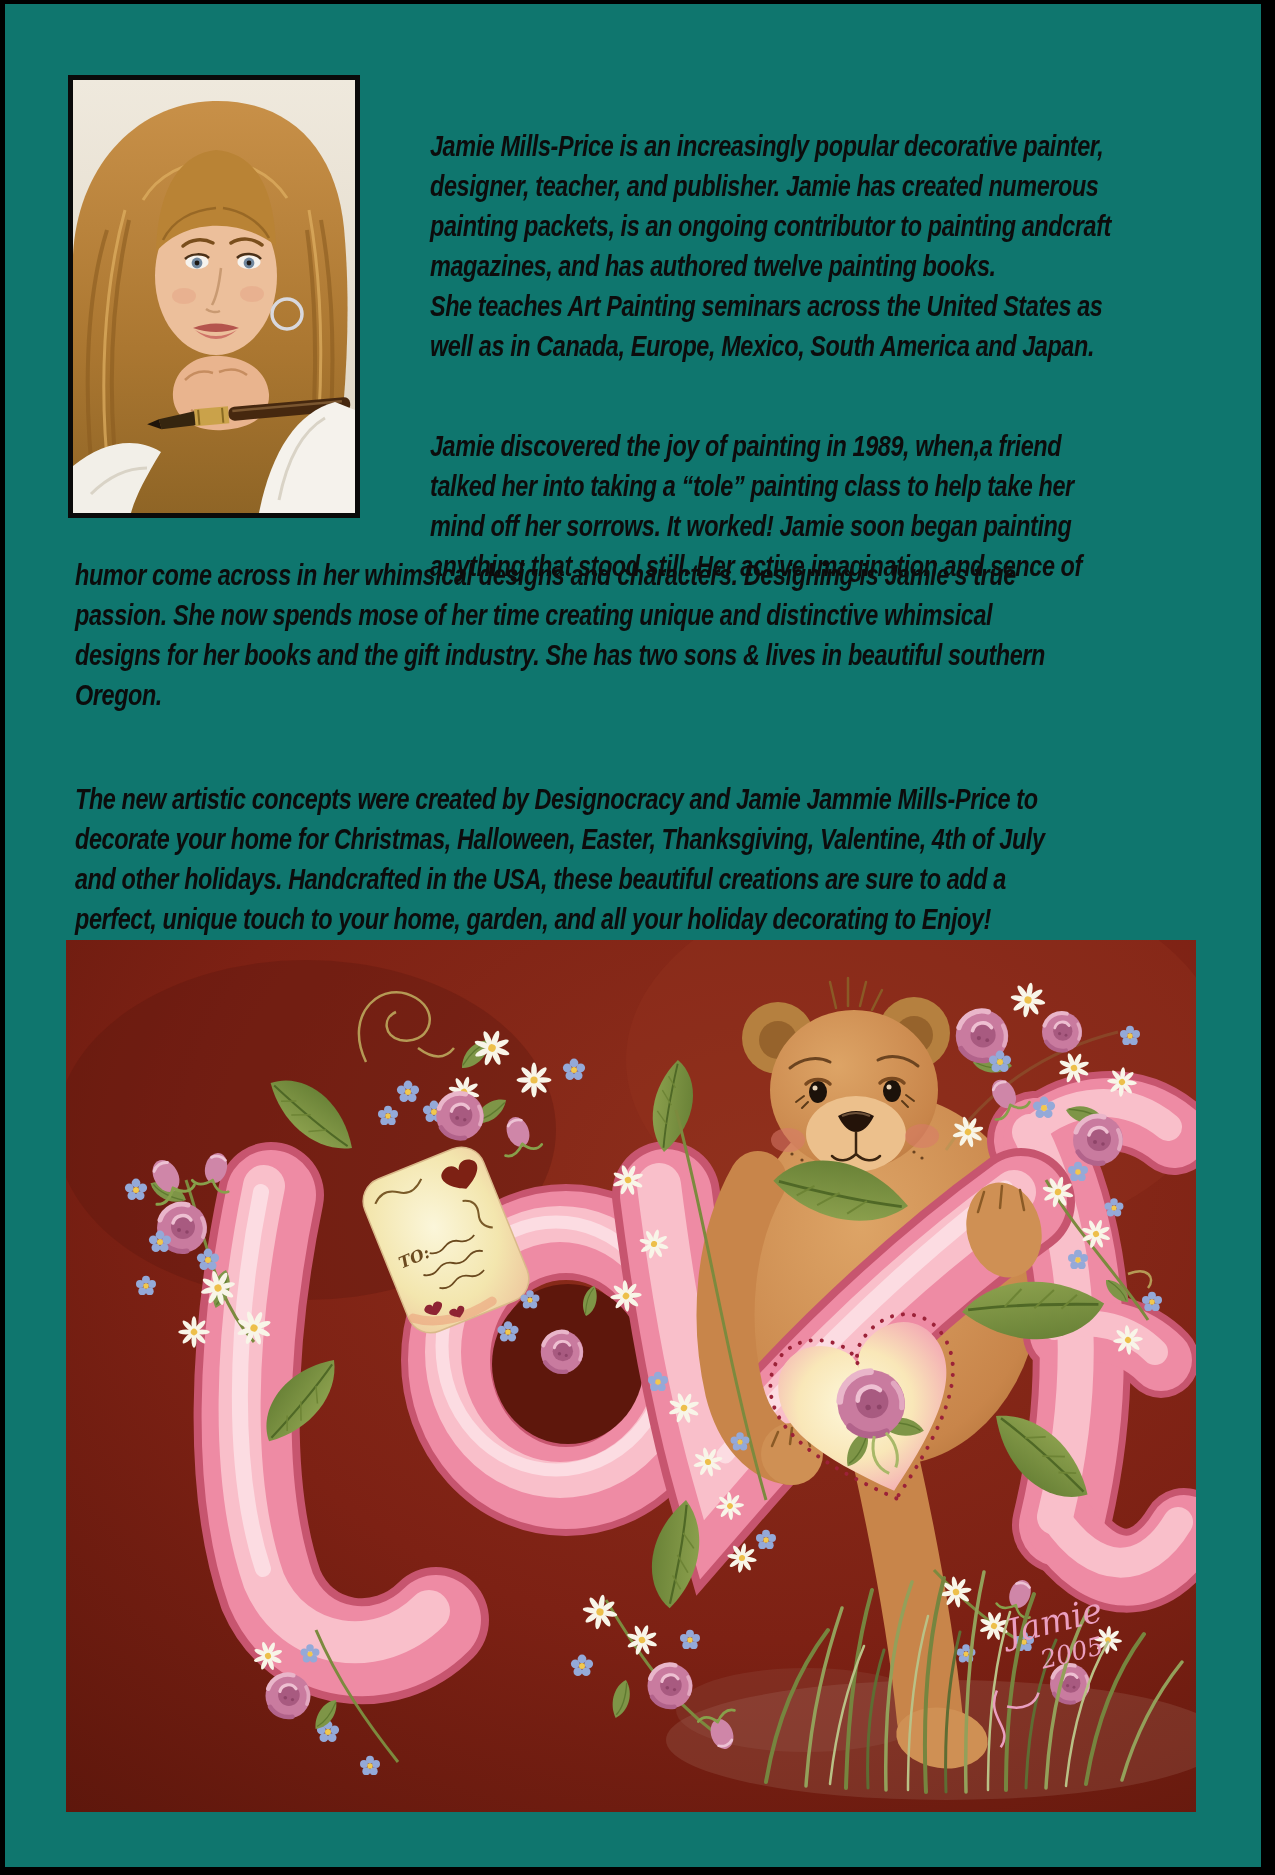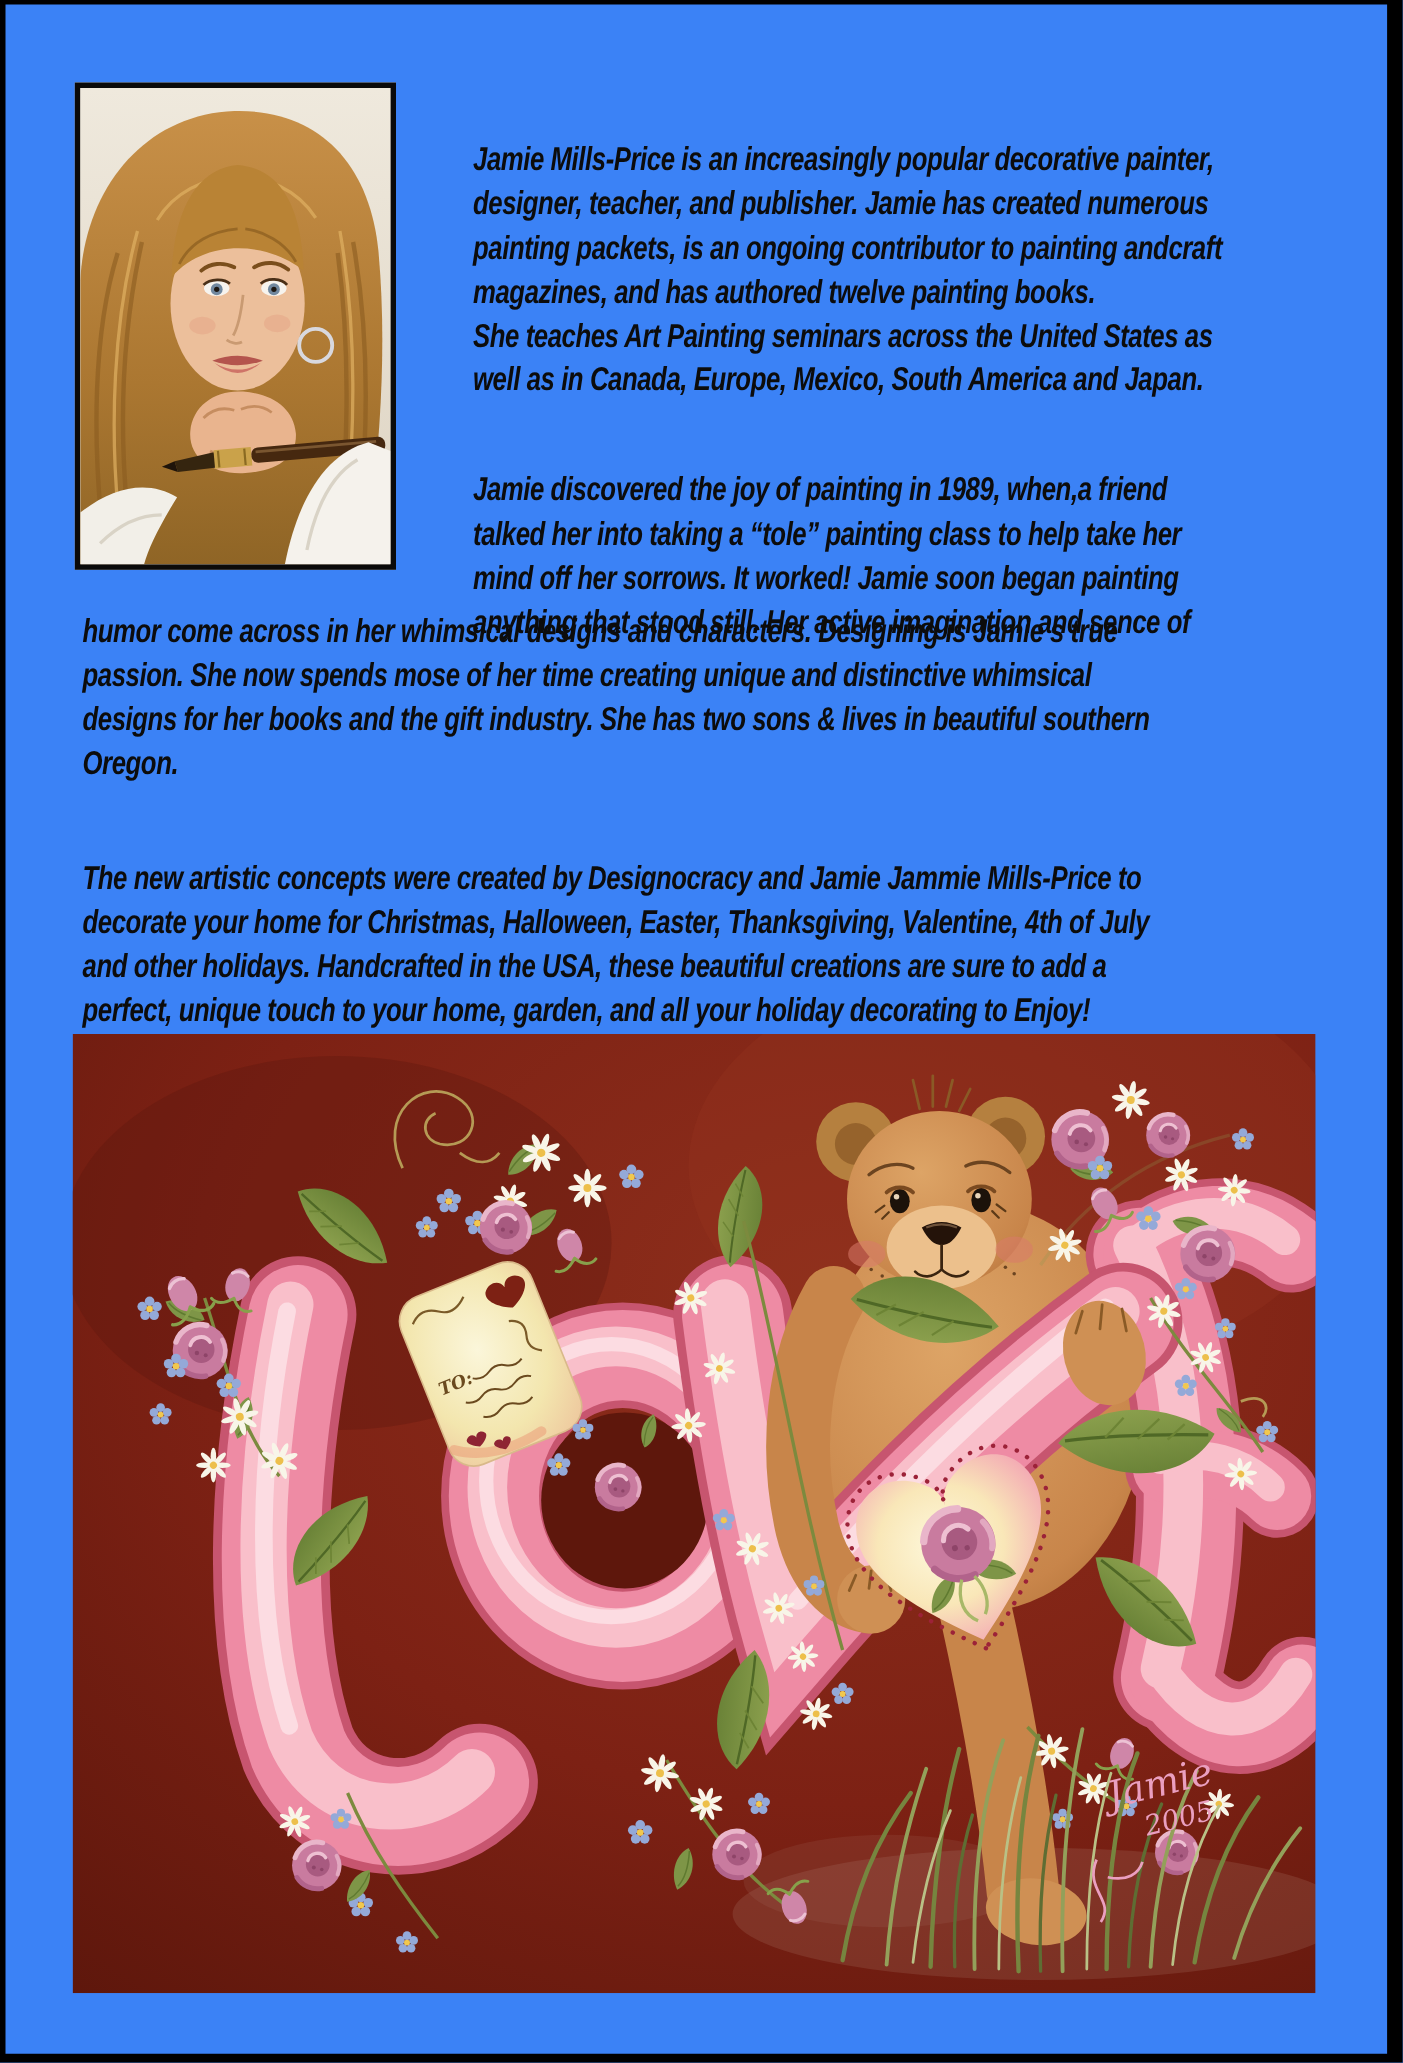--- a/index.html
+++ b/index.html
@@ -1,19 +1,19 @@
 <!DOCTYPE html>
 <html><head>
 <meta charset="utf-8">
 <style>
   html,body{margin:0;padding:0;background:#222;}
   .page{
     position:relative;
     width:1256px;height:1863px;
-    background:#3b82f6;
+    background:#0f766e;
     border-style:solid;border-color:#000;
     border-width:4px 15px 8px 5px;
     overflow:hidden;
     font-family:"Liberation Sans", sans-serif;
   }
   .photo{
     position:absolute;left:63px;top:71px;
     width:282px;height:433px;
     border:5px solid #0a0a0a;
     background:#e9e2d4;

